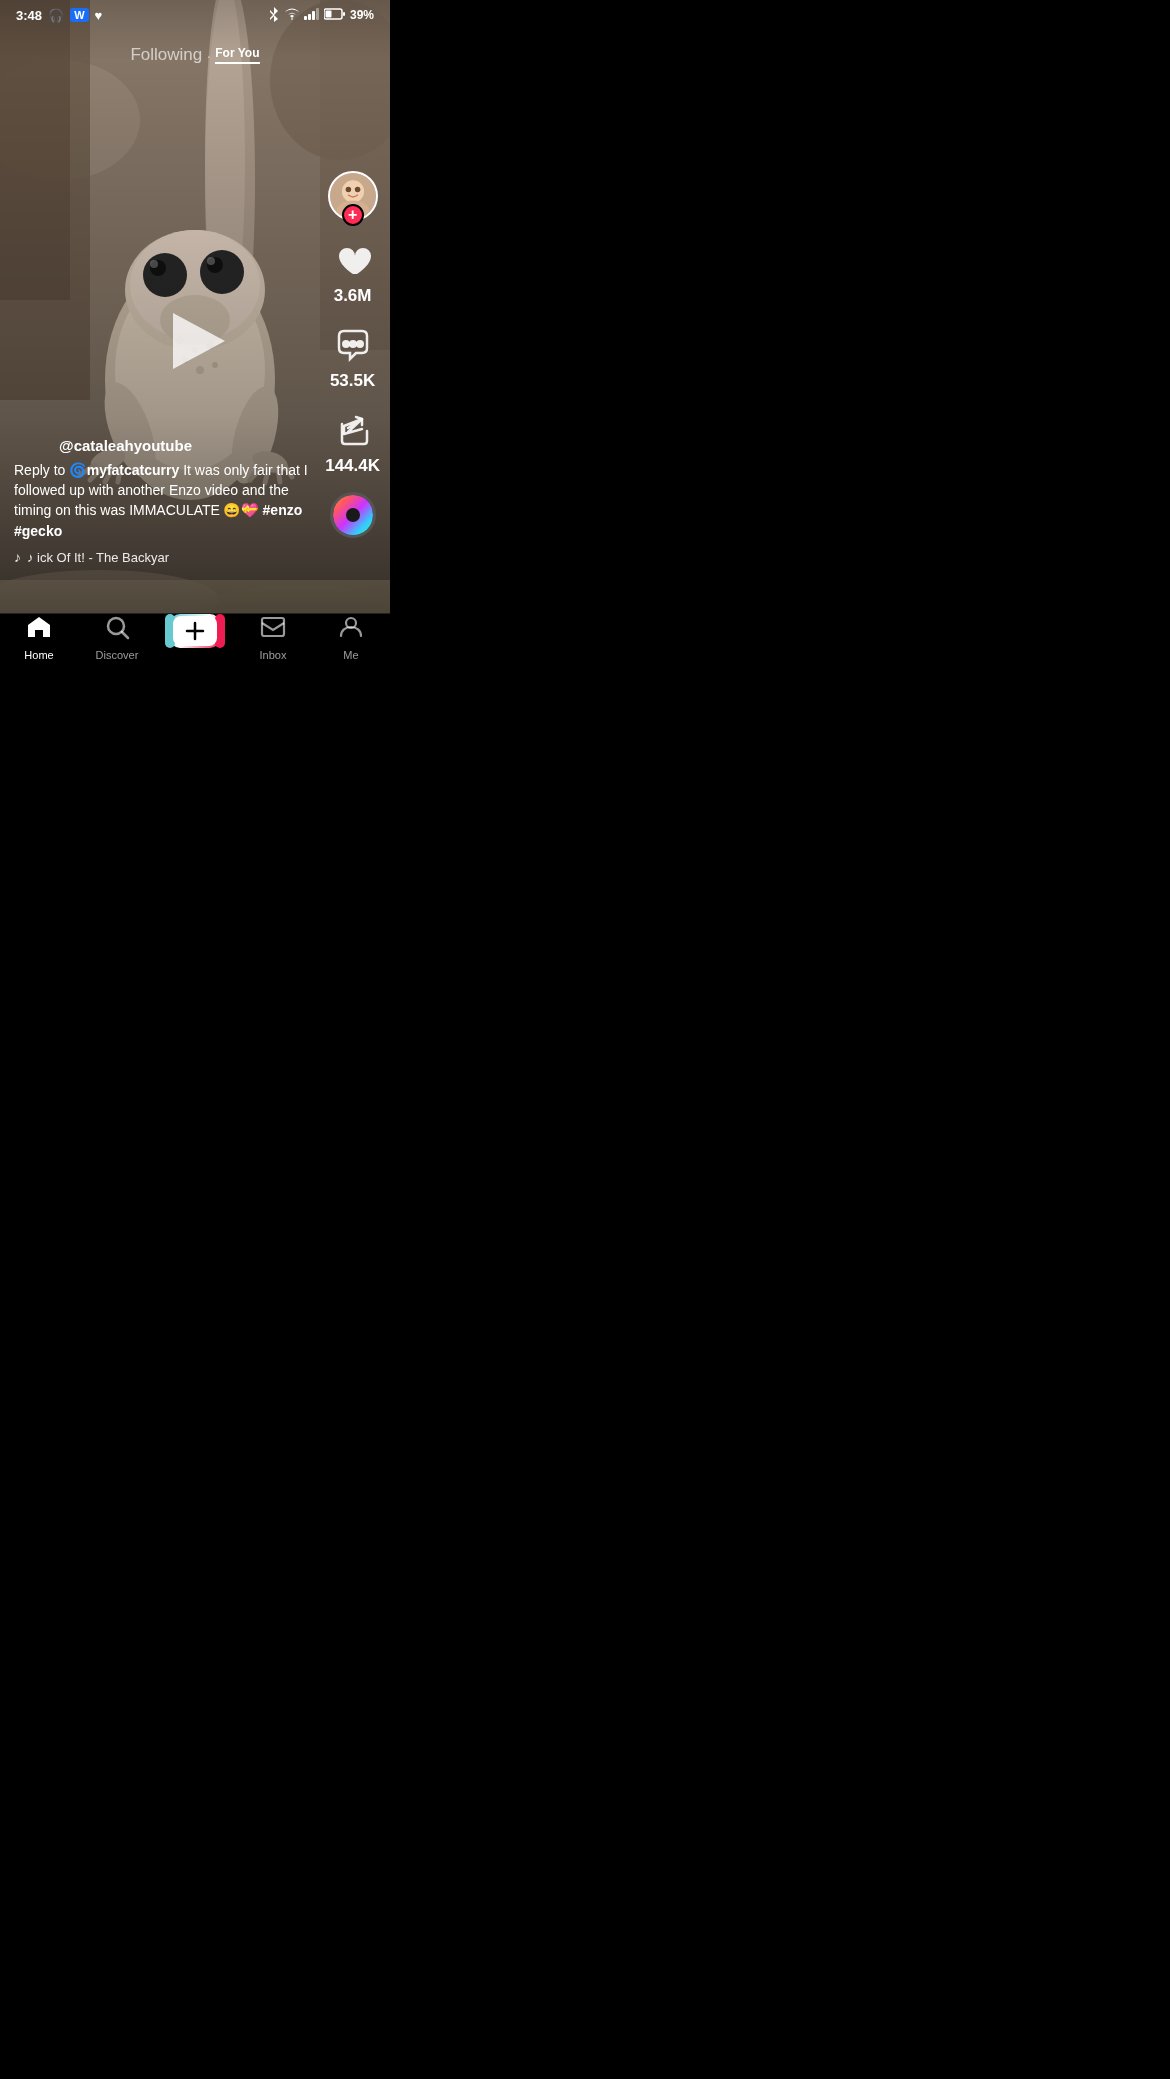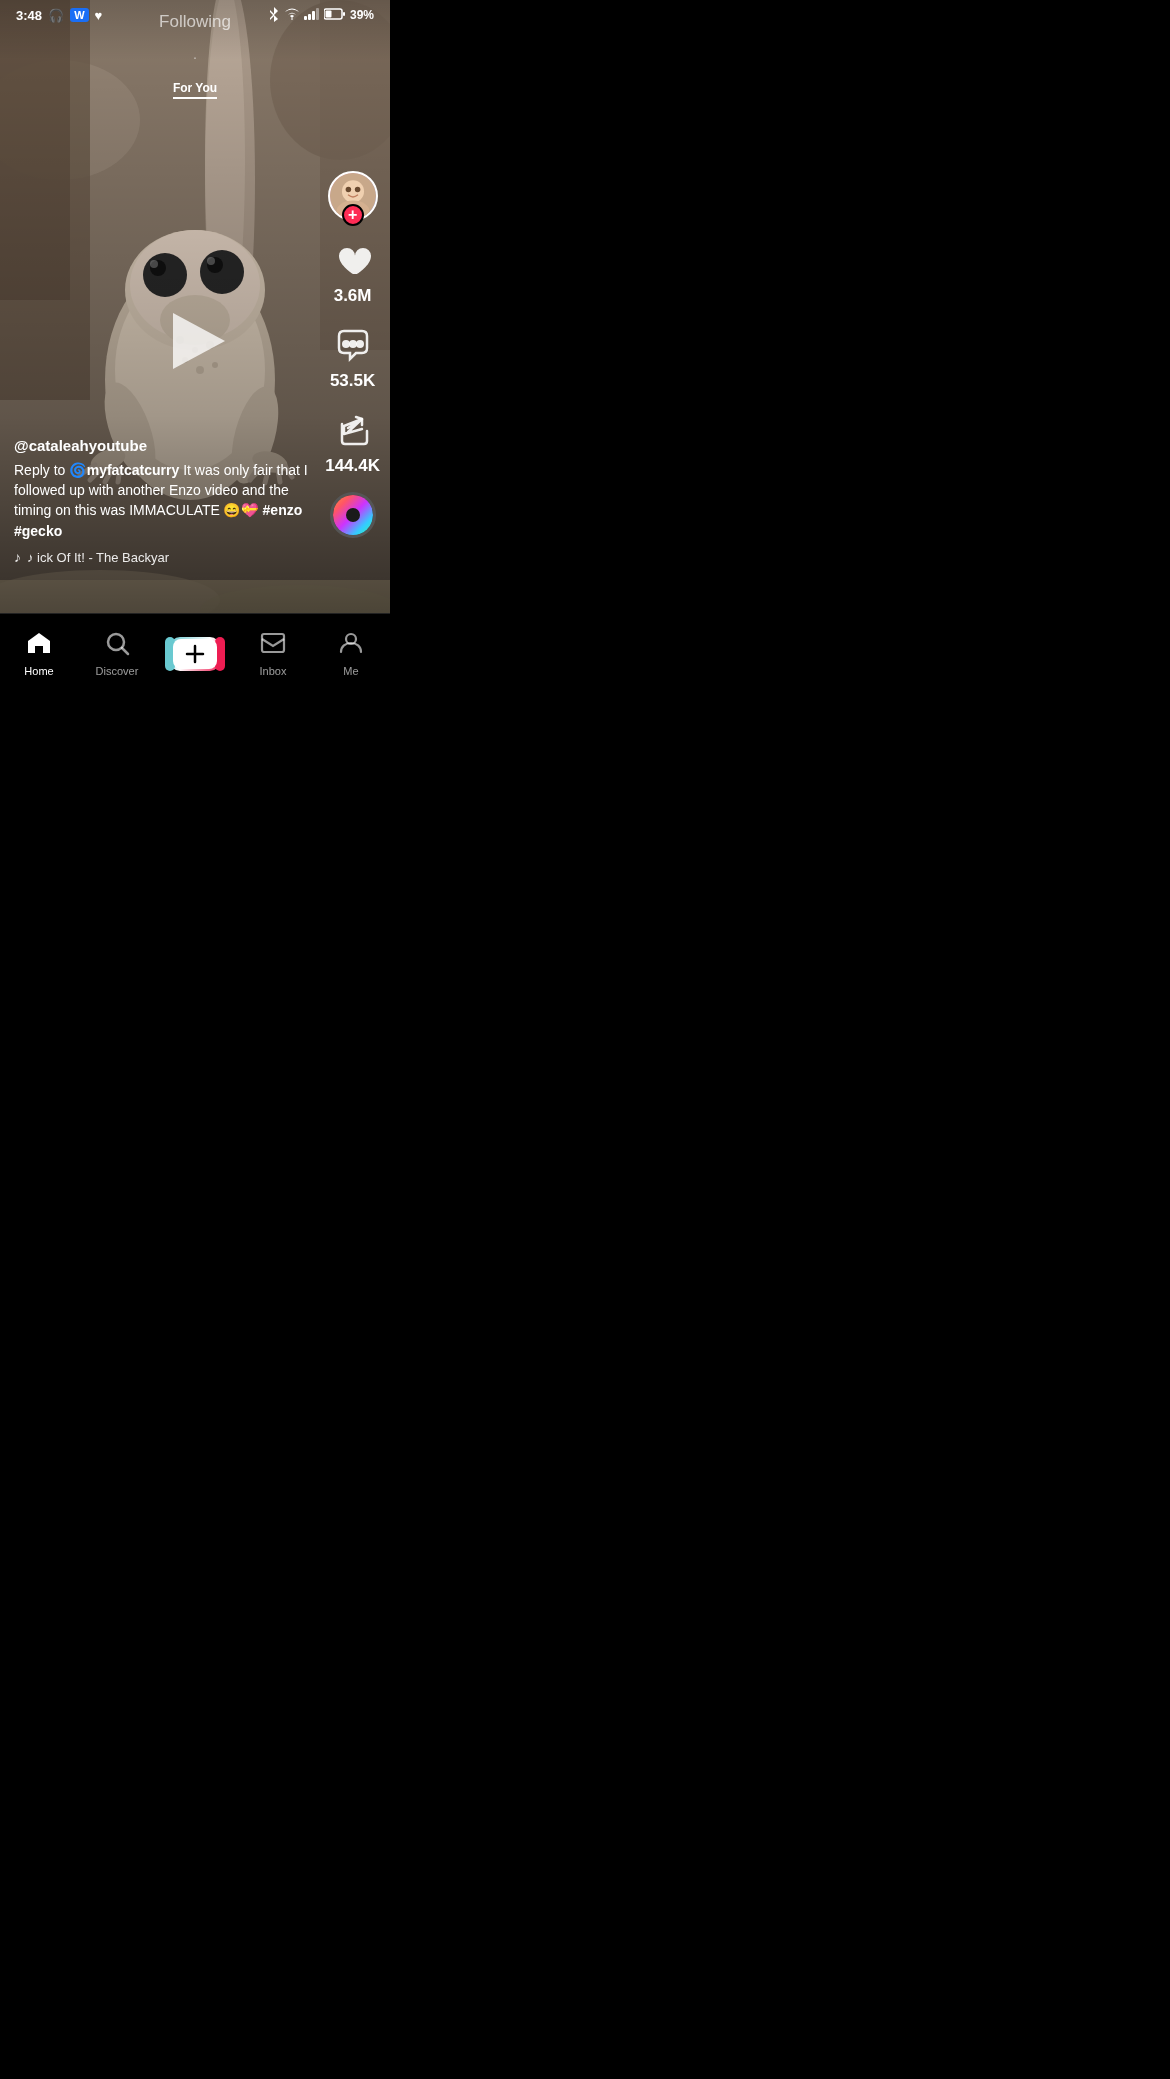--- a/index.html
+++ b/index.html
@@ -77,23 +77,22 @@
     
     .top-nav {
       position: absolute;
       top: 30px;
       left: 0;
       right: 0;
       height: 50px;
       display: flex;
       align-items: center;
       justify-content: center;
-      gap: 16px;
+      gap: 4px;
       z-index: 10;
-      flex-direction: column;
     }
 
     .nav-following {
       color: rgba(255,255,255,0.65);
       font-size: 17px;
       font-weight: 500;
       cursor: pointer;
     }
 
     .nav-divider {
@@ -243,20 +242,21 @@
       left: 14px;
       right: 70px;
       z-index: 10;
       color: white;
     }
 
     .username {
       font-size: 15px;
       font-weight: 700;
       margin-bottom: 6px;
+      margin-left: 45px;
     }
 
     .caption {
       font-size: 14px;
       line-height: 1.45;
       margin-bottom: 8px;
     }
 
     .caption .mention {
       color: #fff;
@@ -282,21 +282,21 @@
 
     
     .bottom-nav {
       position: absolute;
       bottom: 0;
       left: 0;
       right: 0;
       height: 80px;
       background: #000;
       display: flex;
-      align-items: center;
+      align-items: flex-start;
       justify-content: space-around;
       z-index: 20;
       border-top: 1px solid #222;
     }
 
     .nav-item {
       display: flex;
       flex-direction: column;
       align-items: center;
       gap: 3px;

